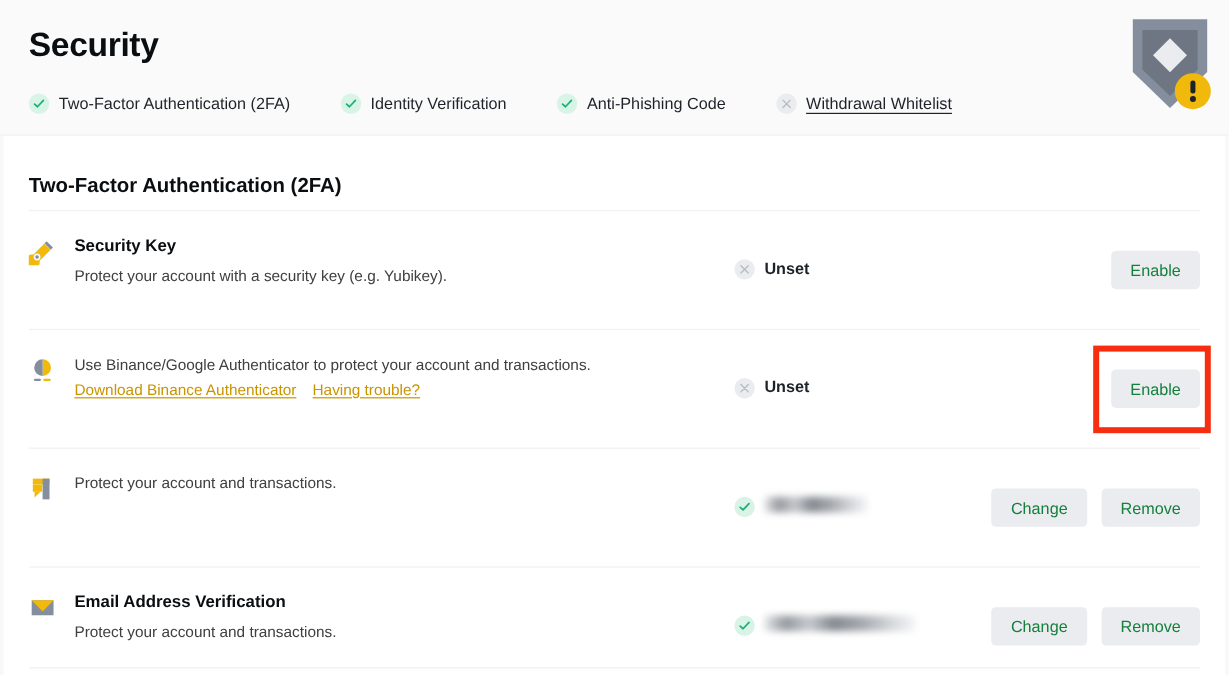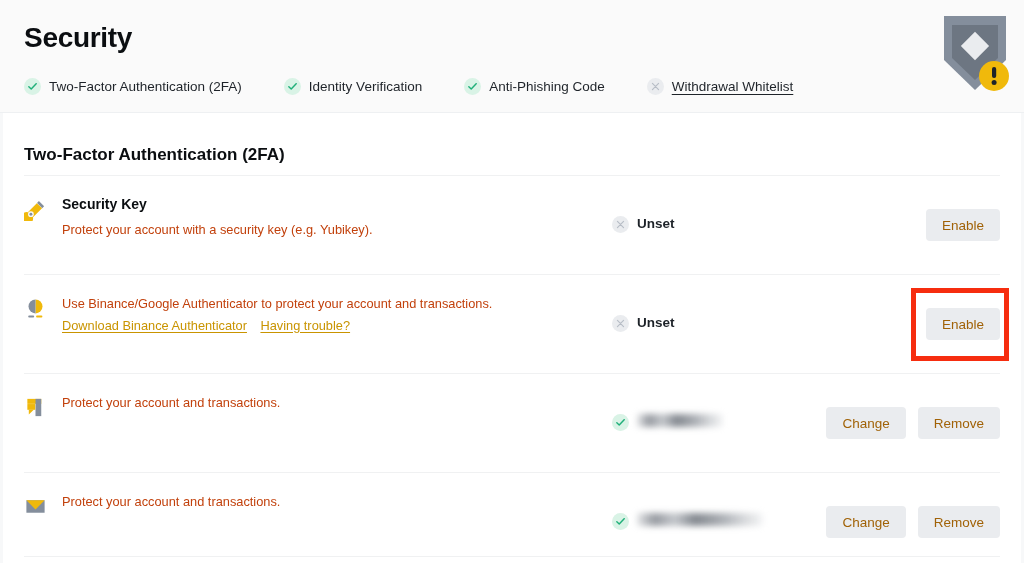--- a/index.html
+++ b/index.html
@@ -110,21 +110,21 @@
     padding-left: 10px;
   }
   .row-name {
     font-size: 14px;
     font-weight: bold;
     color: #0b0e11;
     margin-bottom: 9px;
   }
   .row-desc {
     font-size: 12.8px;
-    color: #c2410c;
+    color: #404040;
     line-height: 1.45;
   }
   .row-links { margin-top: 2px; }
   .row-links a {
     font-size: 12.8px;
     color: #c99400;
     text-decoration: underline;
     text-underline-offset: 2px;
     margin-right: 9px;
     cursor: pointer;
@@ -162,21 +162,21 @@
   .row-actions {
     flex: 1;
     display: flex;
     align-items: center;
     justify-content: flex-end;
     gap: 12px;
     padding-top: 13px;
   }
   .btn {
     background: #eaecef;
-    color: #a16207;
+    color: #15803d;
     font-size: 13.5px;
     font-family: "Liberation Sans", sans-serif;
     border: none;
     border-radius: 4px;
     height: 32px;
     min-width: 72px;
     padding: 0 16px;
     cursor: pointer;
   }
   .btn-wide { min-width: 74px; }
@@ -351,20 +351,21 @@
     </div>
 
     <div class="row">
       <div class="row-icon">
         <svg width="23" height="23" viewBox="0 0 24 24">
           <rect x="2.5" y="5.5" width="19" height="13" fill="#848e9c"></rect>
           <path d="M2.5 5.5 H21.5 L12 15.2 Z" fill="#f0b90b"></path>
         </svg>
       </div>
       <div class="row-main">
+        <div class="row-name">Email Address Verification</div>
         <div class="row-desc">Protect your account and transactions.</div>
       </div>
       <div class="row-status">
         <span class="chk">
           <svg width="11" height="11" viewBox="0 0 12 12">
               <path d="M2 6.3 L4.6 8.7 L10 2.9" fill="none" stroke="#21b07a" stroke-width="1.6" stroke-linecap="round" stroke-linejoin="round"></path>
             </svg>
         </span>
         <span class="blur-value blur-email"></span>
       </div>

